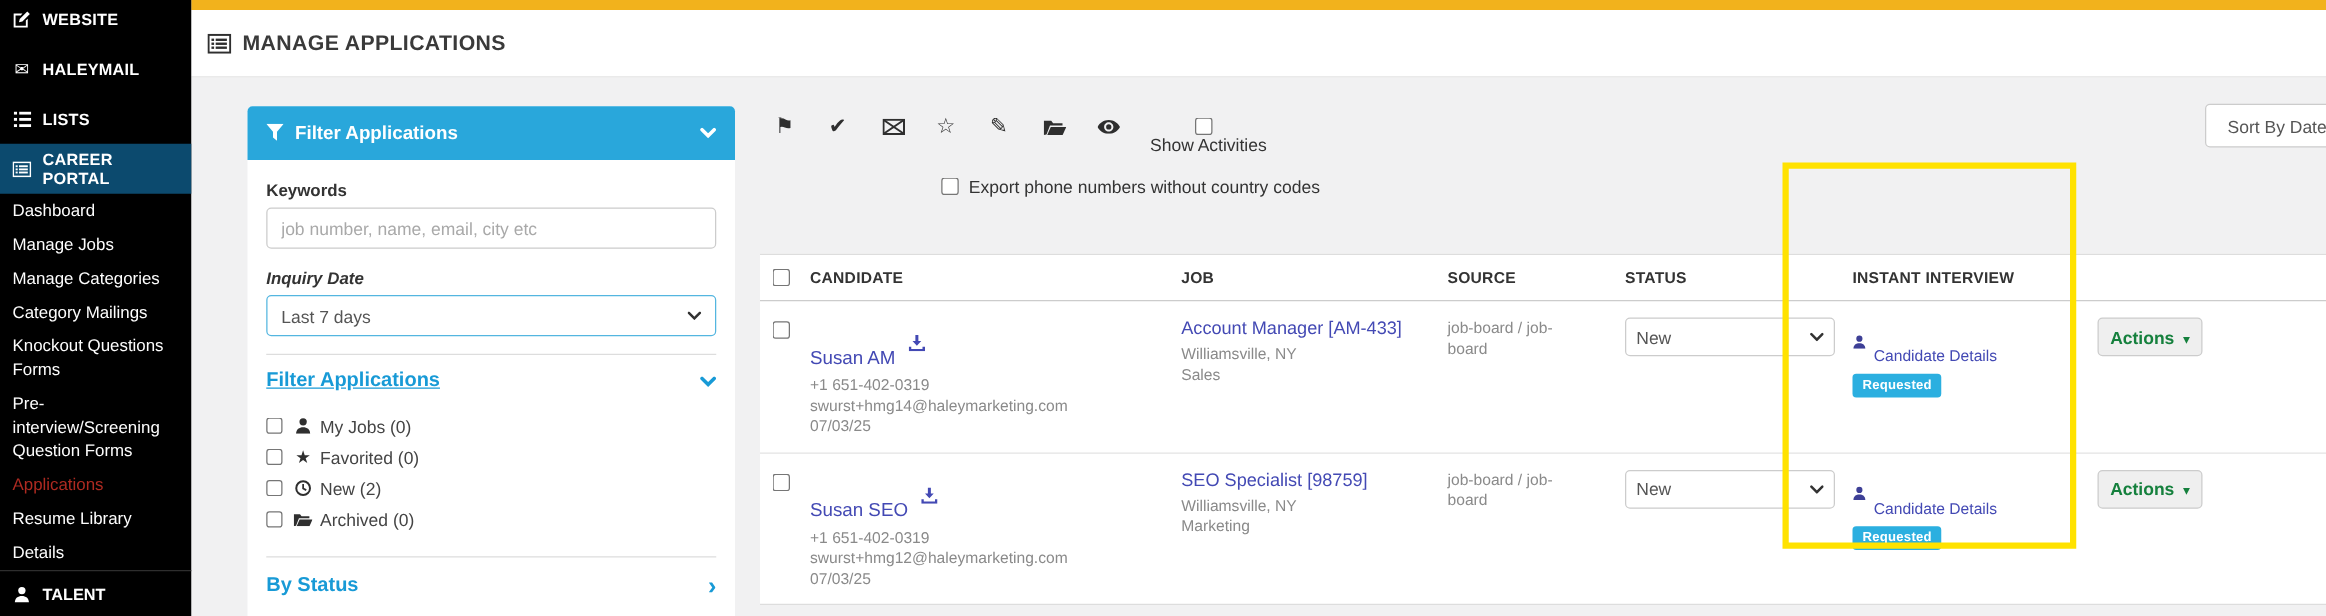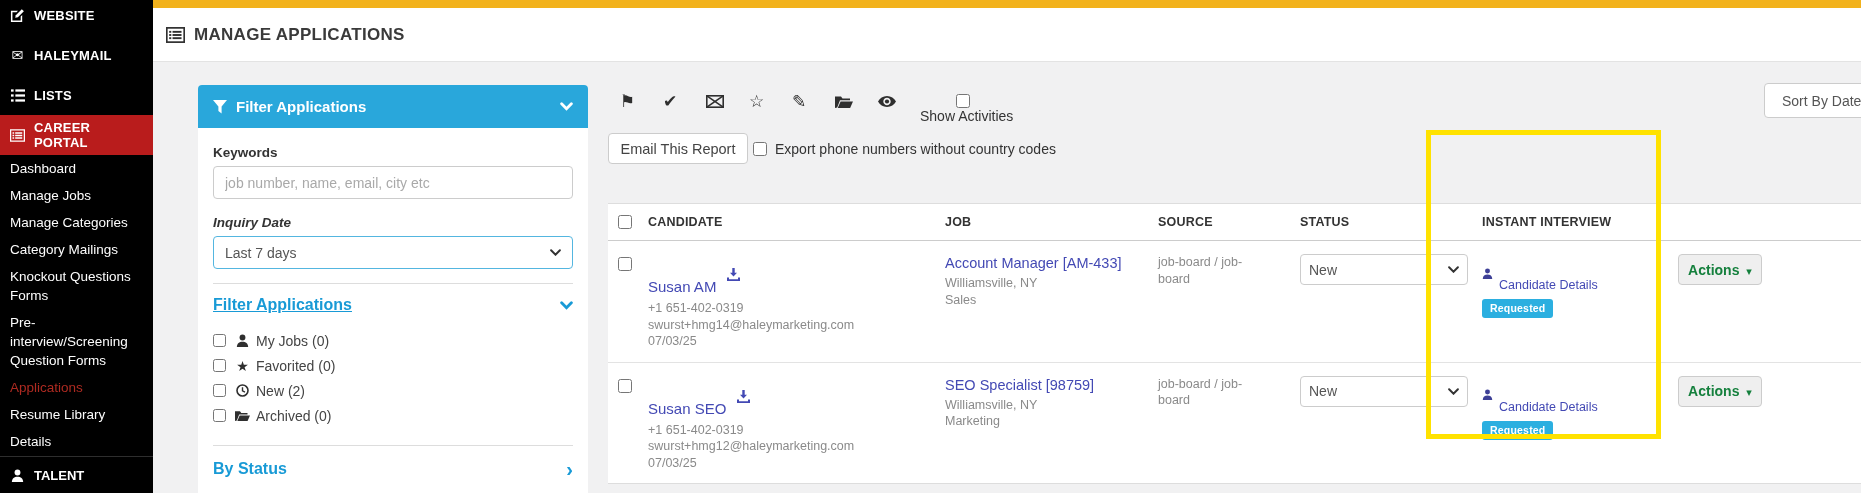--- a/index.html
+++ b/index.html
@@ -4,21 +4,21 @@
 <style>
   * { margin:0; padding:0; box-sizing:border-box; }
   html,body { background:#e8e8e8; }
   body { font-family:"Liberation Sans","DejaVu Sans",sans-serif; }
   .screen { position:relative; width:1861px; height:493px; overflow:hidden; background:#f1f1f2; }
 
   
   .sidebar { position:absolute; left:0; top:0; width:153px; height:493px; background:#000; color:#fff; z-index:3; }
   .side-top { margin-top:-5px; }
   .side-top-item { display:flex; align-items:center; height:40px; padding:0 10px; font-size:13px; font-weight:bold; letter-spacing:.2px; cursor:pointer; }
-  .side-top-item.active { background:#b91c1c; }
+  .side-top-item.active { background:#0c4a6e; }
   .side-top-item .sicon { width:15px; margin-right:9px; display:inline-flex; justify-content:center; color:#fff; font-size:14px; }
   .side-sub { list-style:none; padding:4px 10px 0 10px; }
   .side-sub li { font-size:13.5px; line-height:19px; margin-bottom:8px; color:#fdfdfd; cursor:pointer; }
   .side-sub li.active-red { color:#ae2a21; }
   .side-bottom { position:absolute; top:456px; left:0; right:0; border-top:1px solid #2e2e2e; padding:11px 10px; display:flex; align-items:center; font-size:13px; font-weight:bold; }
   .side-bottom .sicon { width:15px; margin-right:9px; display:inline-flex; justify-content:center; }
 
   
   .topbar { position:absolute; left:153px; top:0; width:1708px; height:8px; background:#f2b21c; }
   .page-header { position:absolute; left:153px; top:8px; width:1708px; height:54px; background:#fff; border-bottom:1px solid #e3e3e3; display:flex; align-items:center; padding-left:13px; }
@@ -289,21 +289,20 @@
             <path fill="#2f2f2f" d="M9 0C5 0 1.8 2.2 0 5.5 1.8 8.8 5 11 9 11s7.2-2.2 9-5.5C16.2 2.2 13 0 9 0zm0 9.2c-2 0-3.7-1.7-3.7-3.7S7 1.8 9 1.8s3.7 1.7 3.7 3.7S11 9.2 9 9.2z"></path>
             <circle cx="9" cy="5.5" r="2.1" fill="#2f2f2f"></circle>
           </svg>
       </span>
     </div>
     <label class="show-activities">
       <input type="checkbox" style="">
       <span>Show Activities</span>
     </label>
 
-    <button class="email-report-btn">Email This Report</button>
     <label class="export-row">
       <input type="checkbox" style="">
       <span>Export phone numbers without country codes</span>
     </label>
 
     <button class="sort-btn">Sort By Date</button>
 
     <section class="app-table">
       <div class="tgrid thead">
         <div class="cb-cell">

